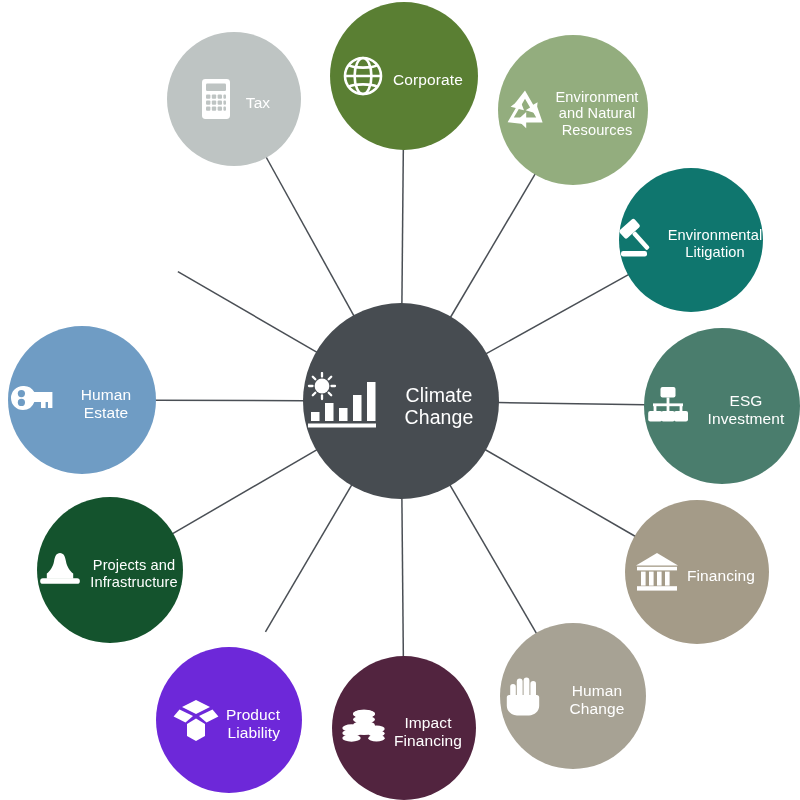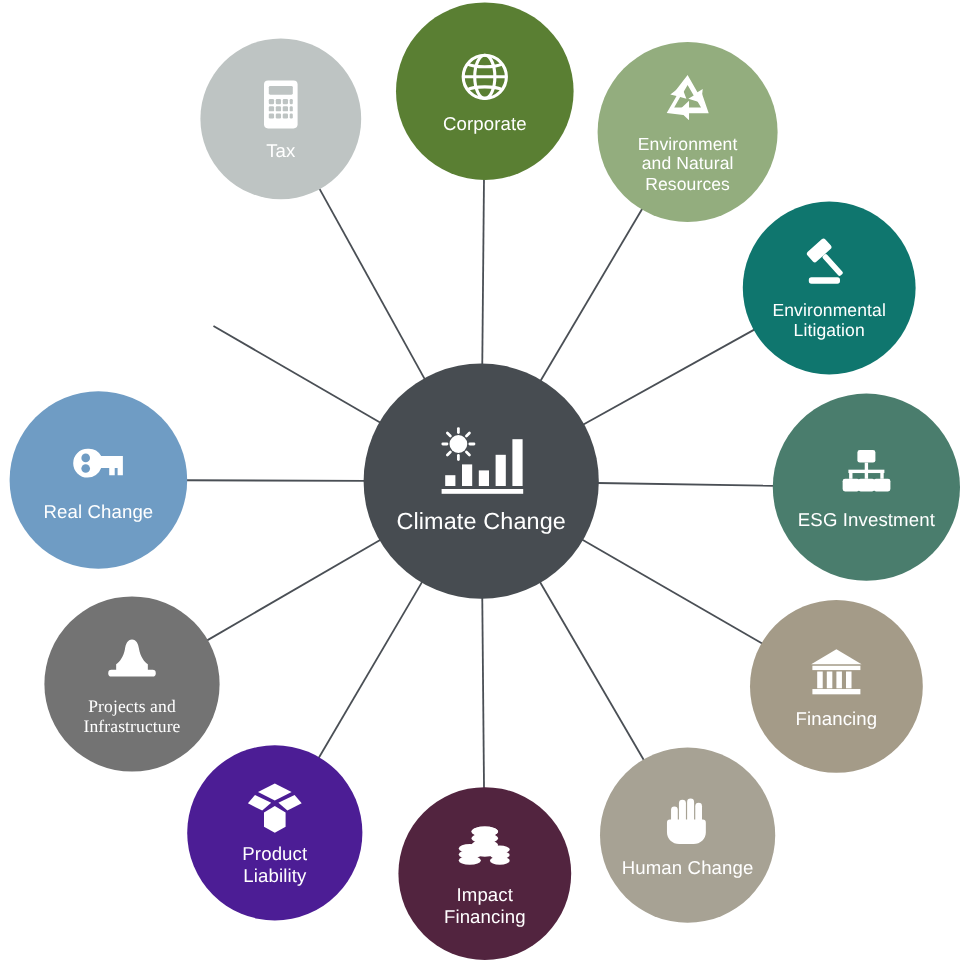--- a/index.html
+++ b/index.html
@@ -5,21 +5,21 @@
   html,body{margin:0;padding:0;}
   body{
     width:800px;height:800px;overflow:hidden;background:#ffffff;
     font-family:"Liberation Sans","DejaVu Sans",sans-serif;
   }
   #canvas{position:relative;width:800px;height:800px;}
   #edges{position:absolute;left:0;top:0;width:800px;height:800px;}
 
   .node{
     position:absolute;border-radius:50%;
-    display:flex;flex-direction:column;align-items:center;justify-content:center;
+    display:flex;flex-direction:row;align-items:center;justify-content:center;
     box-sizing:border-box;text-align:center;color:#ffffff;
   }
   .node .icon{display:block;line-height:0;}
   .node .label{
     color:#ffffff;letter-spacing:.1px;line-height:1.12;
     padding:0 6px;white-space:pre-line;
   }
 
   
   #hub{
@@ -180,53 +180,53 @@
           <ellipse cx="36.5" cy="25" rx="8.2" ry="3.4"></ellipse>
           <ellipse cx="36.5" cy="29.6" rx="8.2" ry="3.4"></ellipse>
           <ellipse cx="36.5" cy="34.2" rx="8.2" ry="3.4"></ellipse>
         </g>
       </svg>
     </span>
     <span class="label">Impact
 Financing</span>
   </div>
 
-  <div class="node spoke" style="left: 156px; top: 621px; width: 146px; height: 146px; background: #4c1d95;">
+  <div class="node spoke" style="left: 156px; top: 647px; width: 146px; height: 146px; background: #6d28d9; text-align: right;">
     <span class="icon">
       <svg viewBox="0 0 48 48" xmlns="http://www.w3.org/2000/svg" fill="#ffffff">
         <path d="M24 4 L38 11 L24 18 L10 11 Z"></path>
         <path d="M7.5 13.5 L21 20 L13.5 26.5 L1.6 20.4 Z"></path>
         <path d="M40.5 13.5 L46.4 20.4 L34.5 26.5 L27 20 Z"></path>
         <path d="M15 28 L24 22.6 L33 28 L33 40 L24 45 L15 40 Z"></path>
       </svg>
     </span>
     <span class="label">Product
 Liability</span>
   </div>
 
-  <div class="node spoke small" style="left: 37px; top: 497px; width: 146px; height: 146px; background: #737373; font-family: Liberation Serif, serif;">
+  <div class="node spoke small" style="left: 37px; top: 497px; width: 146px; height: 146px; background: #14532d;">
     <span class="icon">
       <svg viewBox="0 0 48 48" xmlns="http://www.w3.org/2000/svg" fill="#ffffff">
         <path d="M24 7 c-3.6 0 -5.2 3.6 -5.9 8 c-1 6 -4.4 10.5 -7.3 12.6 v5.2 h26.4 v-5.2 c-2.9 -2.1 -6.3 -6.6 -7.3 -12.6 C29.2 10.6 27.6 7 24 7 z"></path>
         <rect x="4.2" y="32.2" width="39.6" height="5.6" rx="2.6"></rect>
       </svg>
     </span>
     <span class="label">Projects and
 Infrastructure</span>
   </div>
 
   <div class="node spoke" style="left: 8px; top: 326px; width: 148px; height: 148px; background: rgb(111, 156, 196);">
     <span class="icon">
       <svg viewBox="0 0 48 48" xmlns="http://www.w3.org/2000/svg" fill="#ffffff">
         <path d="M15 10 a12 12 0 1 0 0 24 a12 12 0 0 0 11.3 -8 H33 v6 h4.6 v-6 H40 v6 h4.4 V16 H26.3 A12 12 0 0 0 15 10 z"></path>
         <circle cx="13.4" cy="17.6" r="3.6" fill="#6f9cc4"></circle>
         <circle cx="13.4" cy="26.4" r="3.6" fill="#6f9cc4"></circle>
       </svg>
     </span>
-    <span class="label">Real Change</span>
+    <span class="label">Human Estate</span>
   </div>
 
 
   <div class="node spoke" style="left: 167px; top: 32px; width: 134px; height: 134px; background: rgb(190, 196, 195);">
     <span class="icon">
       <svg viewBox="0 0 48 48" xmlns="http://www.w3.org/2000/svg" fill="#ffffff">
         <rect x="10" y="4" width="28" height="40" rx="3.4"></rect>
         <rect x="14" y="8.6" width="20" height="7.4" rx="1.2" fill="#bec4c3"></rect>
         <g fill="#bec4c3">
           <rect x="14" y="19.6" width="4.4" height="4.2" rx="1"></rect>

